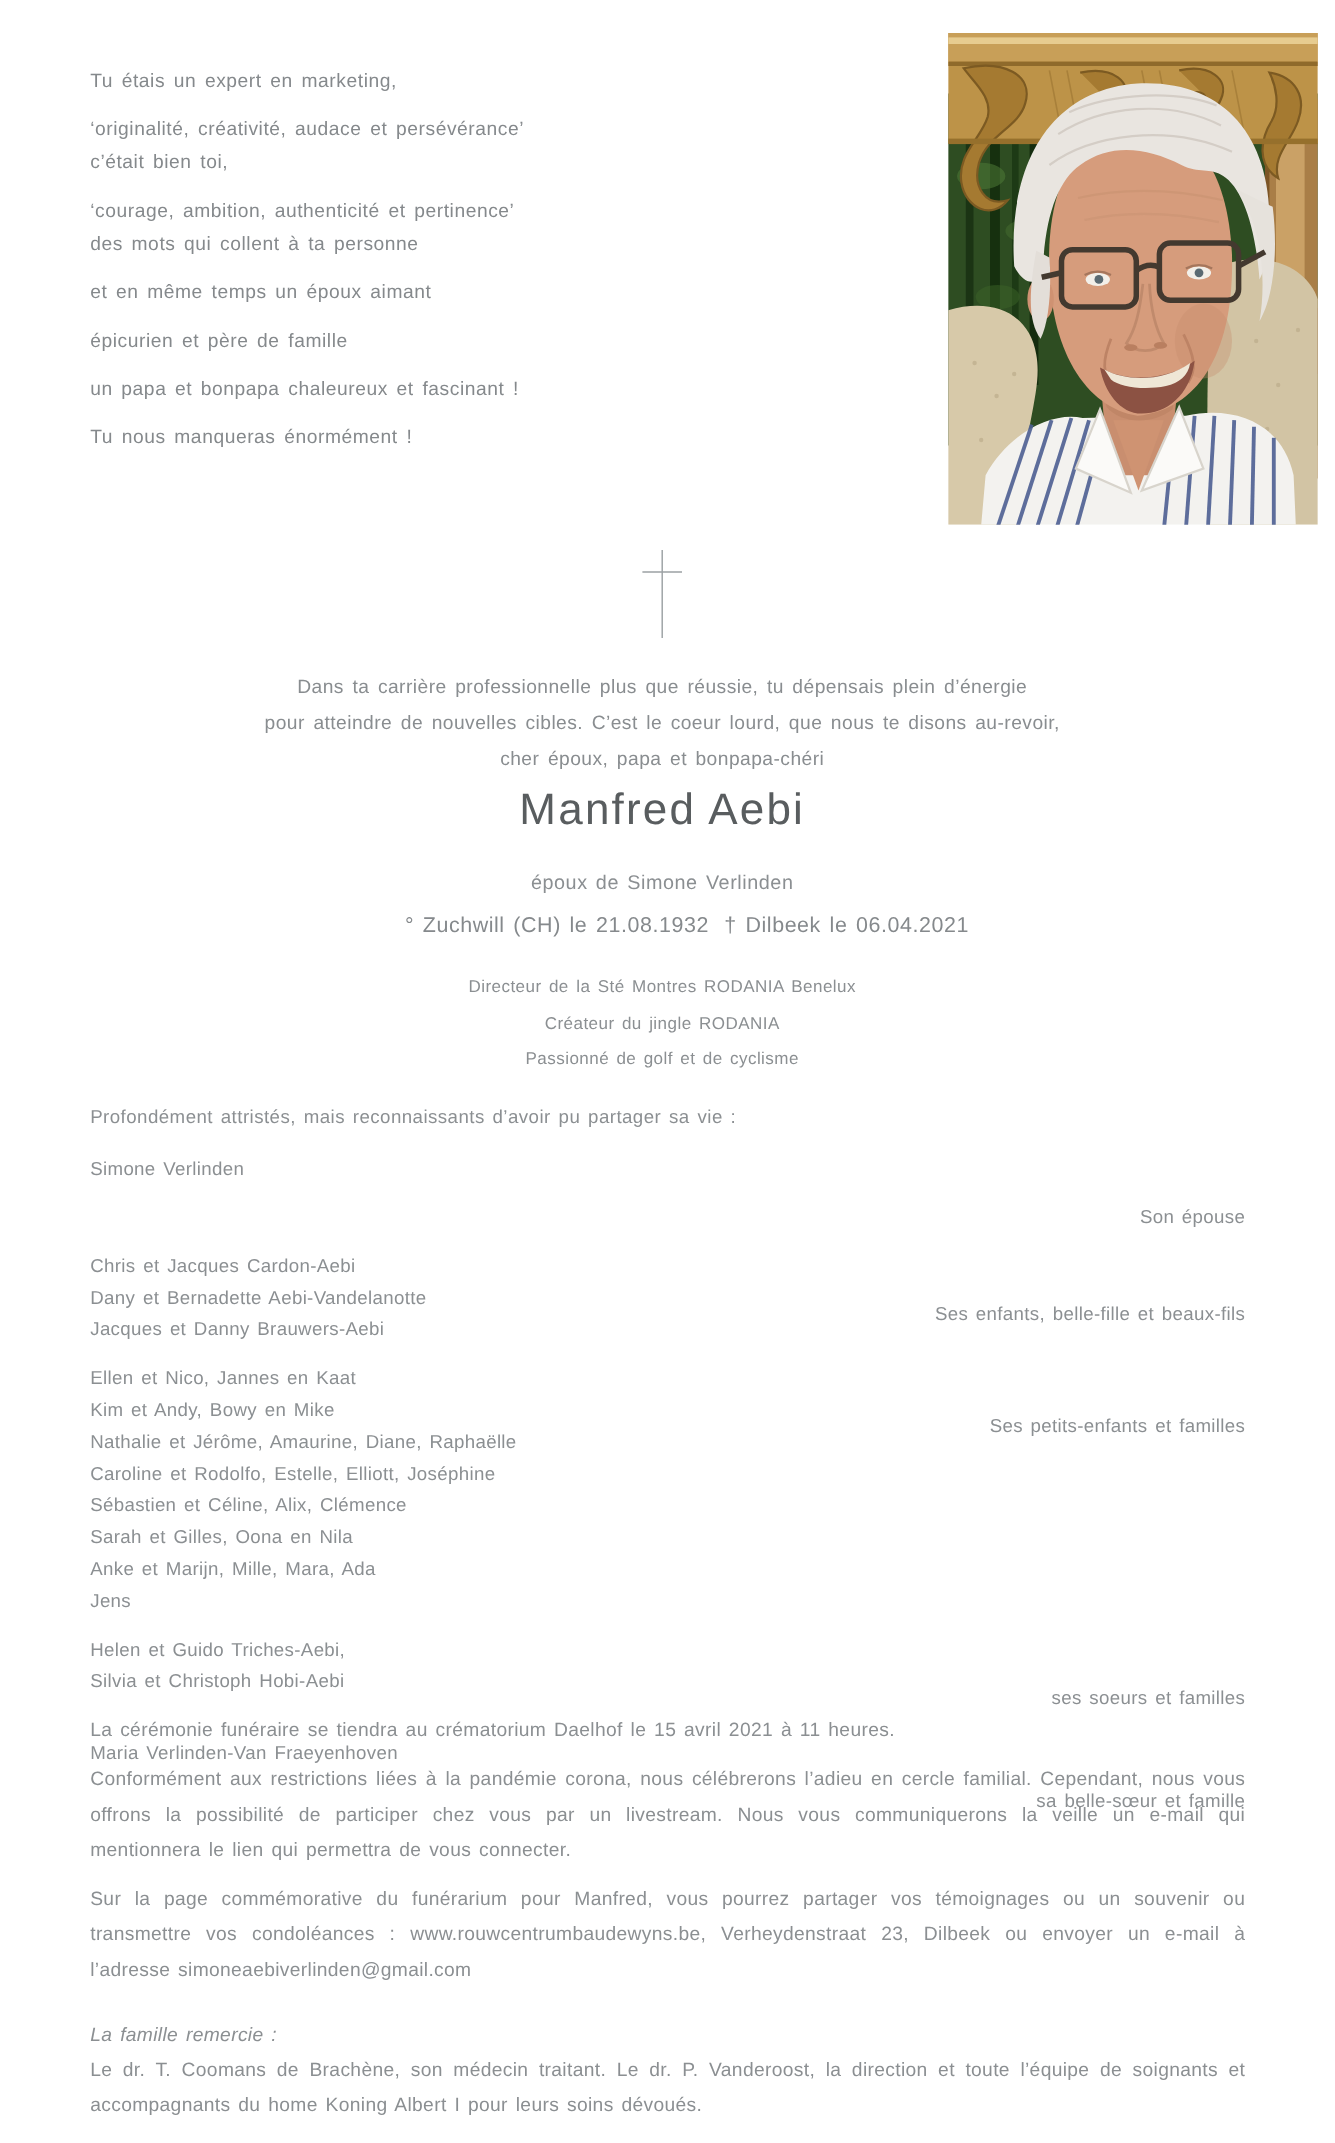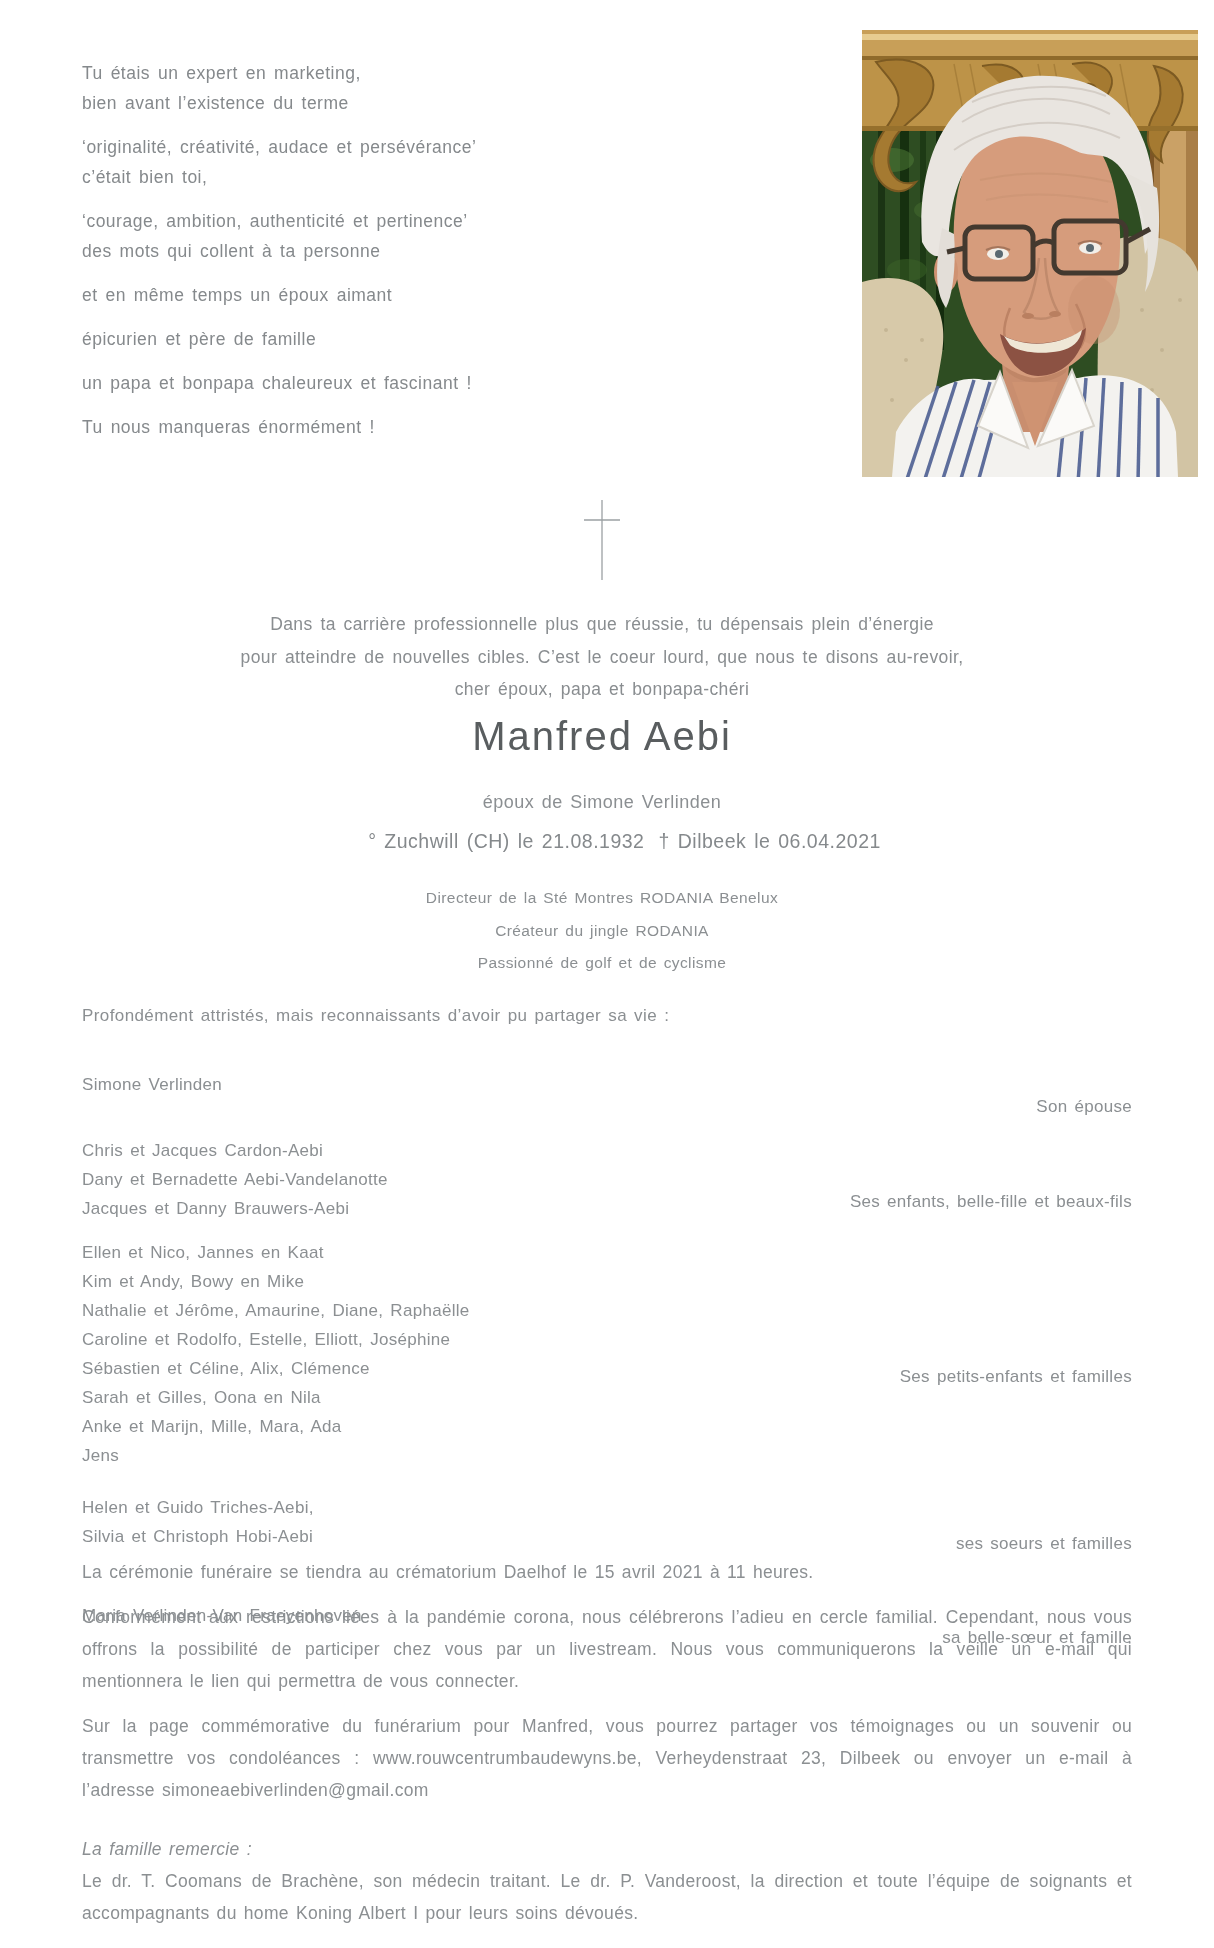--- a/index.html
+++ b/index.html
@@ -33,41 +33,40 @@
   .center-text{position:absolute;left:0;right:0;text-align:center;}
   .intro{top:608px;font-size:17.5px;line-height:32.5px;letter-spacing:.4px;word-spacing:2.5px;color:#898d90;}
   .name{top:714px;font-size:40px;letter-spacing:2px;color:#595d5f;font-weight:300;}
   .spouse{top:792px;font-size:18px;letter-spacing:.5px;word-spacing:2px;}
   .dates{top:830px;font-size:19.5px;letter-spacing:.5px;word-spacing:2px;color:#85898c;padding-left:45px;}
   .dates .sep{display:inline-block;width:14px;}
   .titles{top:882px;font-size:15.5px;line-height:32.5px;letter-spacing:.4px;word-spacing:2px;color:#8b8f92;}
   
   .ack{position:absolute;left:82px;top:1006px;font-size:17px;letter-spacing:.4px;word-spacing:2px;}
   .family{position:absolute;left:82px;top:1048px;width:1050px;font-size:17px;line-height:29px;letter-spacing:.3px;word-spacing:2px;}
-  .group{display:flex;justify-content:space-between;align-items:center;margin-bottom:15px;}
+  .group{display:flex;justify-content:space-between;align-items:flex-start;margin-bottom:15px;}
   .group:last-child{margin-bottom:0;}
   .group .label{white-space:nowrap;color:#8b8f92;margin-top:44px;}
   .group-sisters{margin-bottom:21px;}
   
   .bottom{position:absolute;left:82px;top:1556px;width:1050px;font-size:17.5px;line-height:32px;letter-spacing:.3px;word-spacing:2px;}
   .bottom p{margin:0 0 13px 0;}
   .bottom p.justify{text-align:justify;}
   .bottom p.mem{margin-bottom:27px;}
   .bottom p.thanks-header{margin-bottom:0;font-style:italic;}
   .bottom p.thanks-body{margin-bottom:0;}
 </style>
 </head>
 <body>
 
 <div class="page">
 
   <div class="poem">
     <div class="stanza">
       <div>Tu étais un expert en marketing,</div>
-      <div>bien avant l’existence du terme</div>
     </div>
     <div class="stanza">
       <div>‘originalité, créativité, audace et persévérance’</div>
       <div>c’était bien toi,</div>
     </div>
     <div class="stanza">
       <div>‘courage, ambition, authenticité et pertinence’</div>
       <div>des mots qui collent à ta personne</div>
     </div>
     <div class="stanza">

